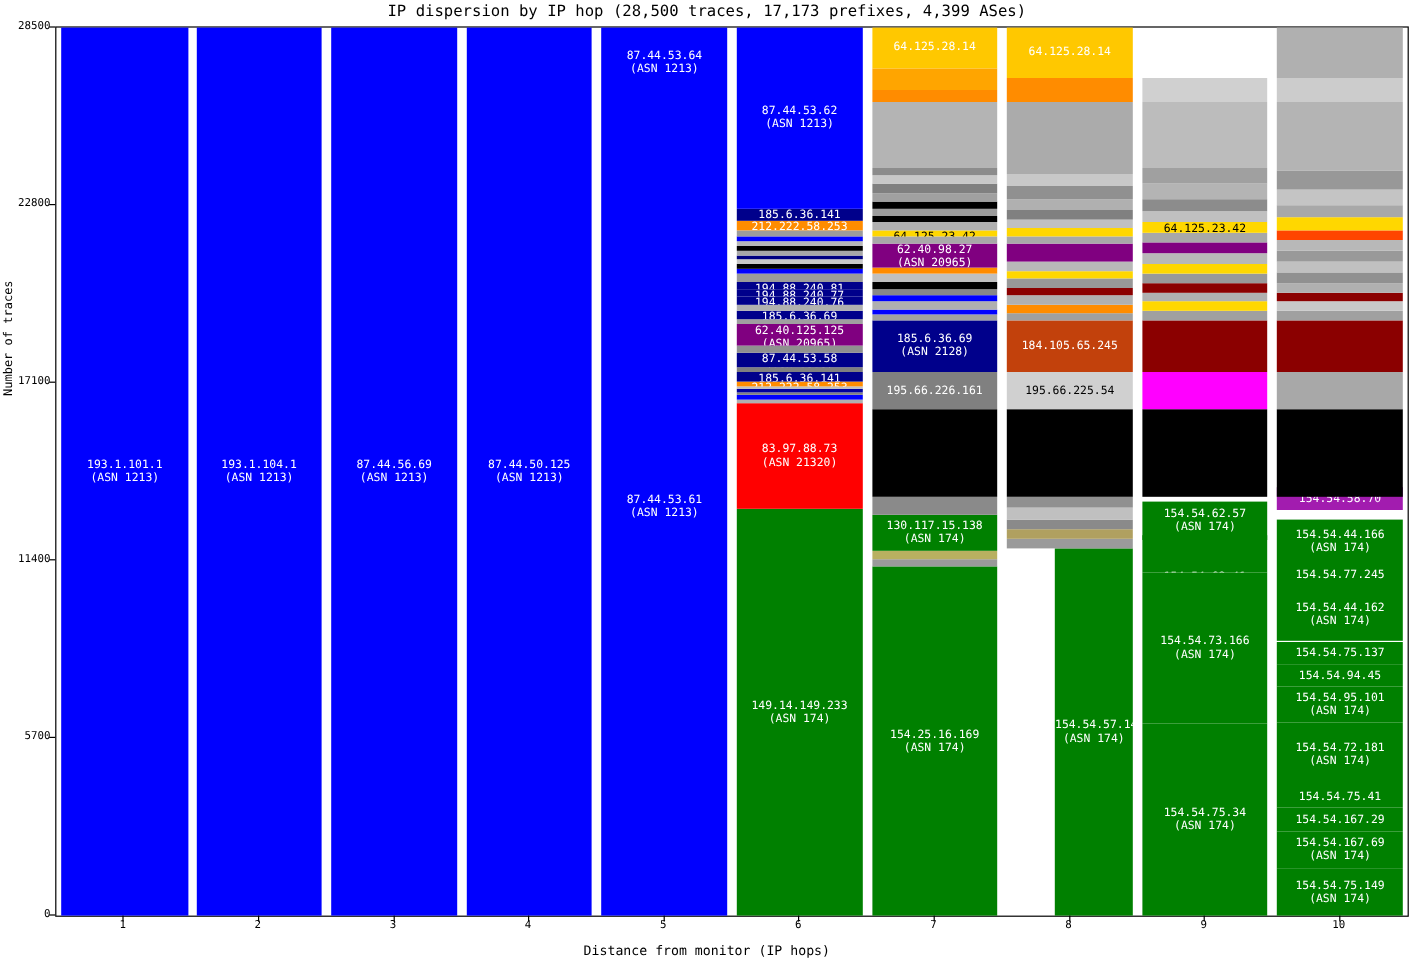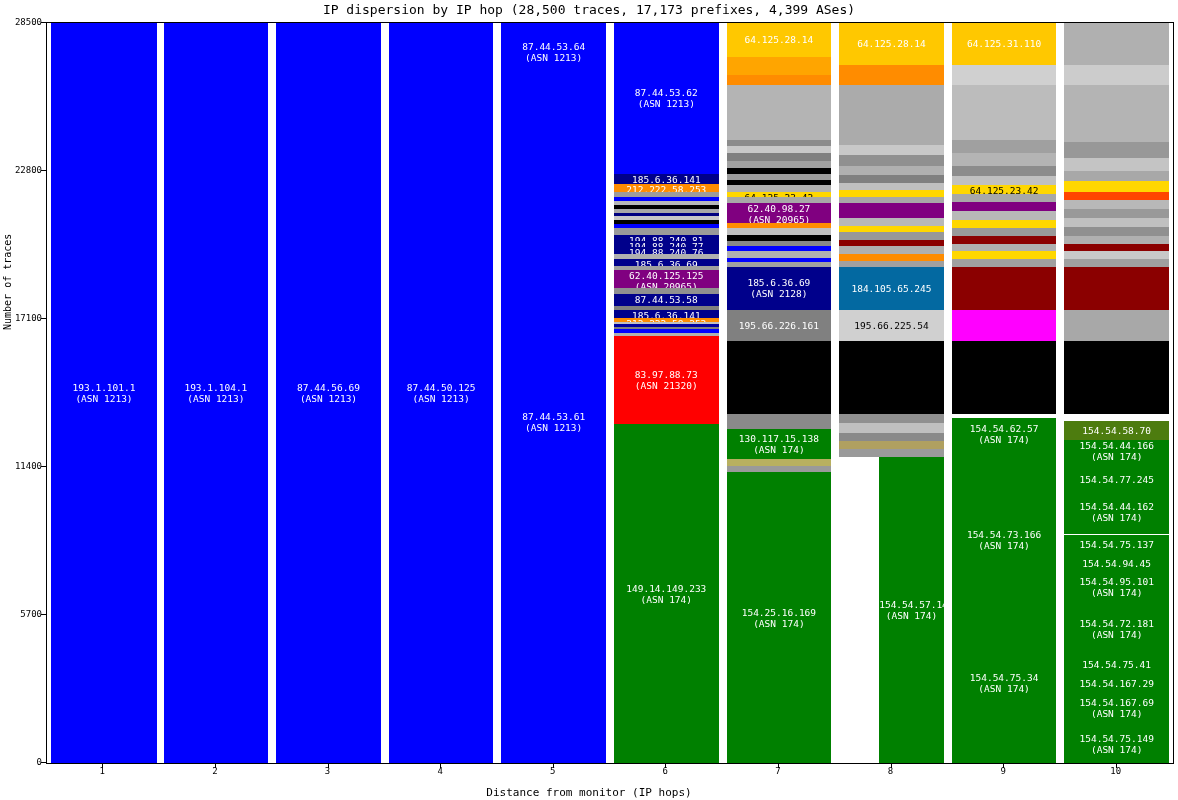--- a/index.html
+++ b/index.html
@@ -242,21 +242,21 @@
         <div class="seg" style="top: 418.035px; height: 7.78947px; background: rgb(176, 160, 96);"></div>
         <div class="seg" style="top: 410.246px; height: 7.78947px; background: rgb(138, 138, 138);"></div>
         <div class="seg" style="top: 399.86px; height: 10.386px; background: rgb(192, 192, 192);"></div>
         <div class="seg" style="top: 390.772px; height: 9.08772px; background: rgb(144, 144, 144);"></div>
         <div class="seg" style="top: 318.07px; height: 72.7018px; background: rgb(0, 0, 0);"></div>
         <div class="seg" style="top: 286.912px; height: 31.1579px; background: rgb(208, 208, 208);">
           <div class="seglabel" style="color: rgb(0, 0, 0); top: 10.0789px;">
             <div>195.66.225.54</div>
           </div>
         </div>
-        <div class="seg" style="top: 244.07px; height: 42.8421px; background: #0369a1;">
+        <div class="seg" style="top: 244.07px; height: 42.8421px; background: #c2410c;">
           <div class="seglabel" style="color: rgb(255, 255, 255); top: 15.9211px;">
             <div>184.105.65.245</div>
           </div>
         </div>
         <div class="seg" style="top: 237.579px; height: 6.49123px; background: rgb(160, 160, 160);"></div>
         <div class="seg" style="top: 231.088px; height: 6.49123px; background: rgb(255, 140, 0);"></div>
         <div class="seg" style="top: 223.298px; height: 7.78947px; background: rgb(176, 176, 176);"></div>
         <div class="seg" style="top: 216.807px; height: 6.49123px; background: rgb(139, 0, 0);"></div>
         <div class="seg" style="top: 209.018px; height: 7.78947px; background: rgb(152, 152, 152);"></div>
         <div class="seg" style="top: 202.526px; height: 6.49123px; background: rgb(255, 215, 0);"></div>
@@ -318,25 +318,20 @@
           <div class="seglabel" style="color: rgb(0, 0, 0); top: 0px;">
             <div>64.125.23.42</div>
           </div>
         </div>
         <div class="seg" style="top: 153.193px; height: 9.08772px; background: rgb(192, 192, 192);"></div>
         <div class="seg" style="top: 142.807px; height: 10.386px; background: rgb(140, 140, 140);"></div>
         <div class="seg" style="top: 129.825px; height: 12.9825px; background: rgb(180, 180, 180);"></div>
         <div class="seg" style="top: 116.842px; height: 12.9825px; background: rgb(160, 160, 160);"></div>
         <div class="seg" style="top: 62.3158px; height: 54.5263px; background: rgb(188, 188, 188);"></div>
         <div class="seg" style="top: 41.5439px; height: 20.7719px; background: rgb(208, 208, 208);"></div>
-        <div class="seg" style="top: 0px; height: 41.5439px; background: rgb(255, 200, 0);">
-          <div class="seglabel" style="color: rgb(255, 255, 255); top: 15.2719px;">
-            <div>64.125.31.110</div>
-          </div>
-        </div>
       </div>
       <div class="col" style="left: 1017.4px; width: 104.6px;">
         <div class="seg" style="top: 701.053px; height: 38.9474px; background: rgb(0, 128, 0);">
           <div class="seglabel" style="color: rgb(255, 255, 255); top: 8.47368px;">
             <div>154.54.75.149</div>
             <div>(ASN 174)</div>
           </div>
         </div>
         <div class="seg" style="top: 669.895px; height: 31.1579px; background: rgb(0, 128, 0);">
           <div class="seglabel" style="color: rgb(255, 255, 255); top: 4.57895px;">
@@ -386,21 +381,21 @@
           <div class="seglabel" style="color: rgb(255, 255, 255); top: 4.88596px;">
             <div>154.54.77.245</div>
           </div>
         </div>
         <div class="seg" style="top: 410.246px; height: 36.3509px; background: rgb(0, 128, 0);">
           <div class="seglabel" style="color: rgb(255, 255, 255); top: 7.17544px;">
             <div>154.54.44.166</div>
             <div>(ASN 174)</div>
           </div>
         </div>
-        <div class="seg" style="top: 398px; height: 19.4737px; background: #4d7c0f; padding-left: 21px;">
+        <div class="seg" style="top: 383px; height: 19.4737px; background: #a21caf; padding-left: 21px;">
           <div class="seglabel" style="color: rgb(255, 255, 255); top: 4.23684px;">
             <div>154.54.58.70</div>
           </div>
         </div>
         <div class="seg" style="top: 318.07px; height: 72.7018px; background: rgb(0, 0, 0);"></div>
         <div class="seg" style="top: 286.912px; height: 31.1579px; background: rgb(168, 168, 168);"></div>
         <div class="seg" style="top: 244.07px; height: 42.8421px; background: rgb(139, 0, 0);"></div>
         <div class="seg" style="top: 236.281px; height: 7.78947px; background: rgb(160, 160, 160);"></div>
         <div class="seg" style="top: 228.491px; height: 7.78947px; background: rgb(200, 200, 200);"></div>
         <div class="seg" style="top: 220.702px; height: 7.78947px; background: rgb(139, 0, 0);"></div>

